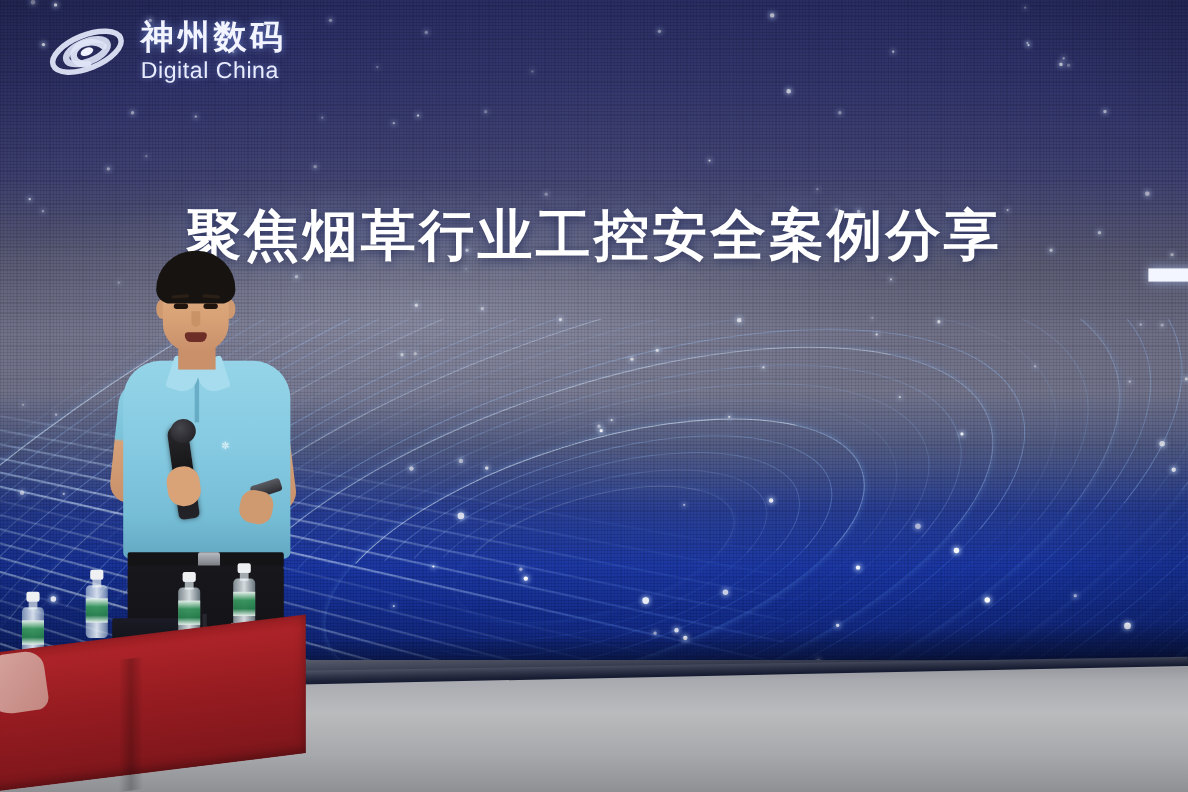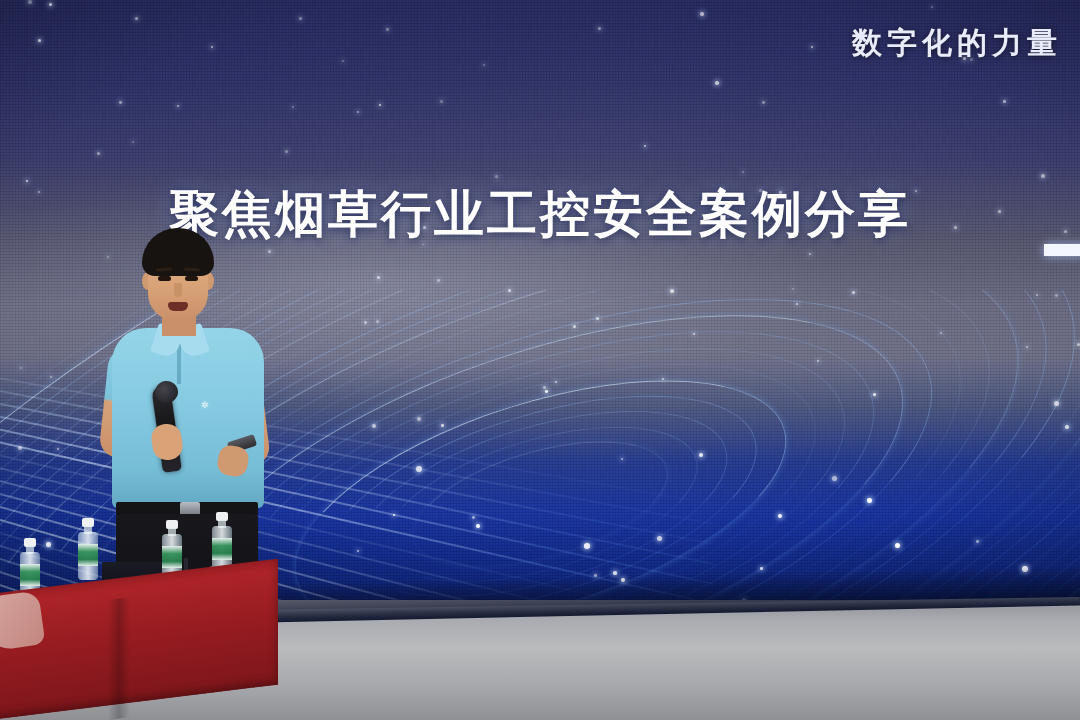--- a/index.html
+++ b/index.html
@@ -546,23 +546,36 @@
         <div class="particle" style="left: 811px; top: 46px; width: 2.2px; height: 2.2px; opacity: 0.63;"></div>
         <div class="particle" style="left: 423px; top: 244px; width: 1.4px; height: 1.4px; opacity: 0.62;"></div>
         <div class="particle" style="left: 700px; top: 12px; width: 3.6px; height: 3.6px; opacity: 0.64;"></div>
         <div class="particle" style="left: 319px; top: 621px; width: 4.2px; height: 4.2px; opacity: 0.8;"></div>
         <div class="particle" style="left: 46px; top: 542px; width: 4.7px; height: 4.7px; opacity: 0.88;"></div>
         <div class="particle" style="left: 545px; top: 390px; width: 2.9px; height: 2.9px; opacity: 0.92;"></div>
         <div class="particle" style="left: 644px; top: 145px; width: 2.3px; height: 2.3px; opacity: 0.68;"></div>
         <div class="particle" style="left: 657px; top: 536px; width: 5.4px; height: 5.4px; opacity: 0.76;"></div>
       </div>
 
+    <div class="brand-logo">
+      <svg class="brand-mark" viewBox="0 0 74 62">
+        <g fill="none" stroke="#dfe4f7" stroke-linecap="round">
+          <ellipse cx="37" cy="31" rx="33" ry="15" stroke-width="5" transform="rotate(-22 37 31)" opacity="0.95"></ellipse>
+          <ellipse cx="37" cy="31" rx="20" ry="9" stroke-width="6" transform="rotate(-22 37 31)" opacity="0.9"></ellipse>
+          <path d="M52 26 C44 20 30 22 26 30 C22 38 30 44 38 42" stroke-width="6" opacity="0.95"></path>
+        </g>
+        <ellipse cx="37" cy="31" rx="6" ry="3.5" fill="#f0f3ff" transform="rotate(-22 37 31)"></ellipse>
+      </svg>
+      <div class="brand-text">
+        <div class="brand-cn">神州数码</div>
+        <div class="brand-en">Digital China</div>
+      </div>
+    </div>
 
     <div class="slogan">
-      <div class="slogan-sub">数字化的力量</div>
     </div>
 
     <div class="main-title">聚焦烟草行业工控安全案例分享</div>
     <div class="title-bar-deco"></div>
 
 
   </div>
 
   <div class="floor"></div>
   <div class="floor-edge"></div>

